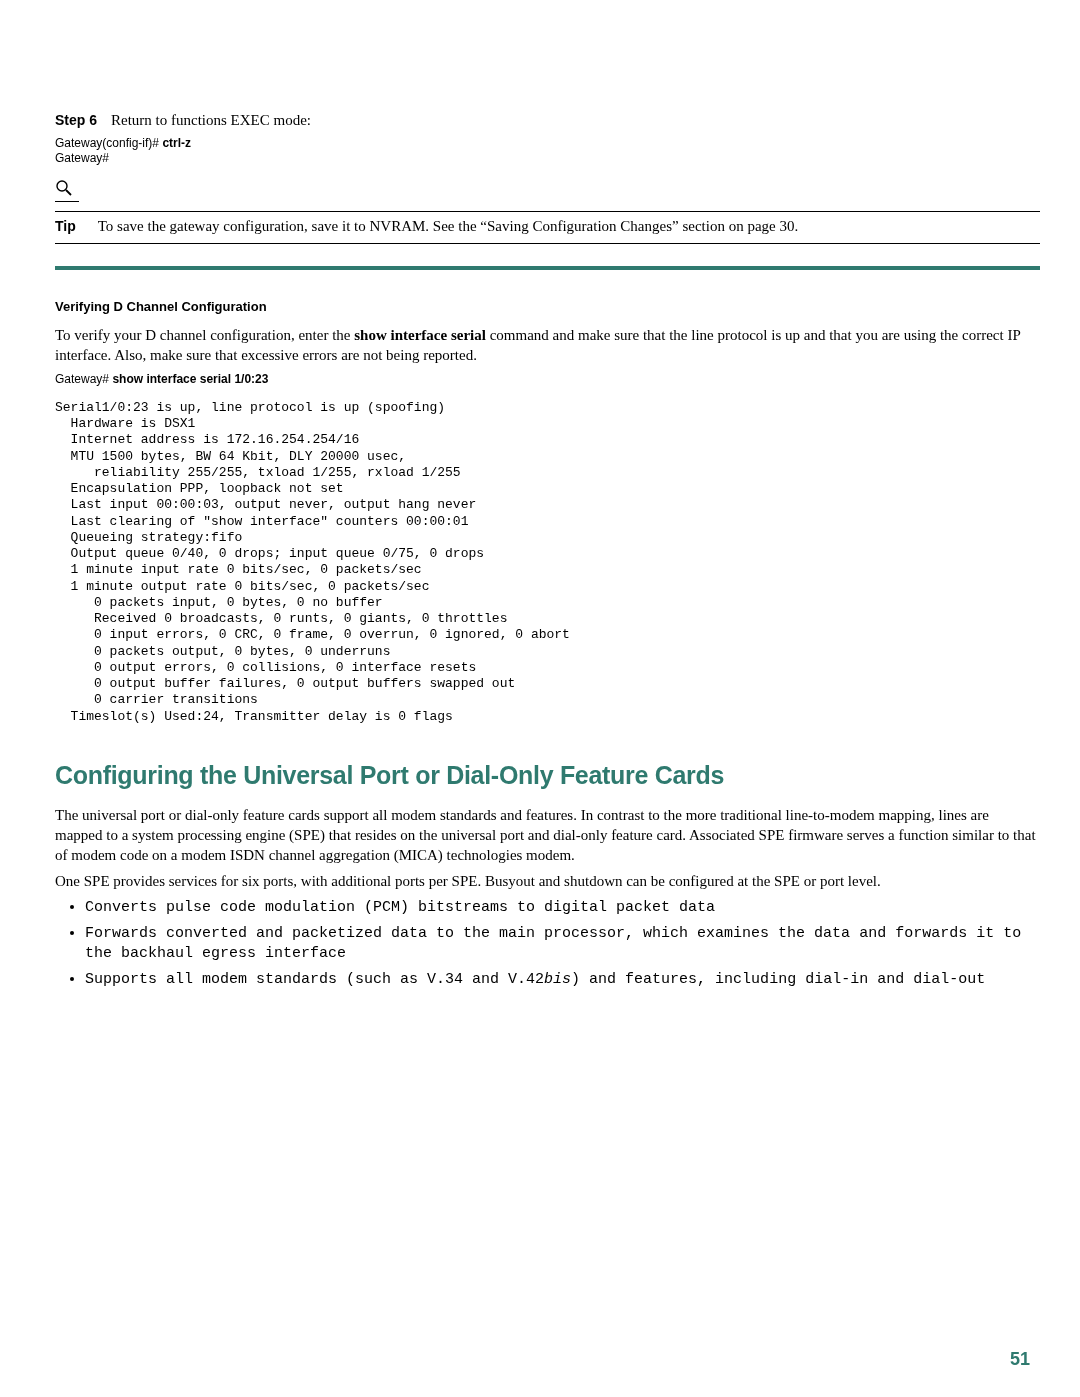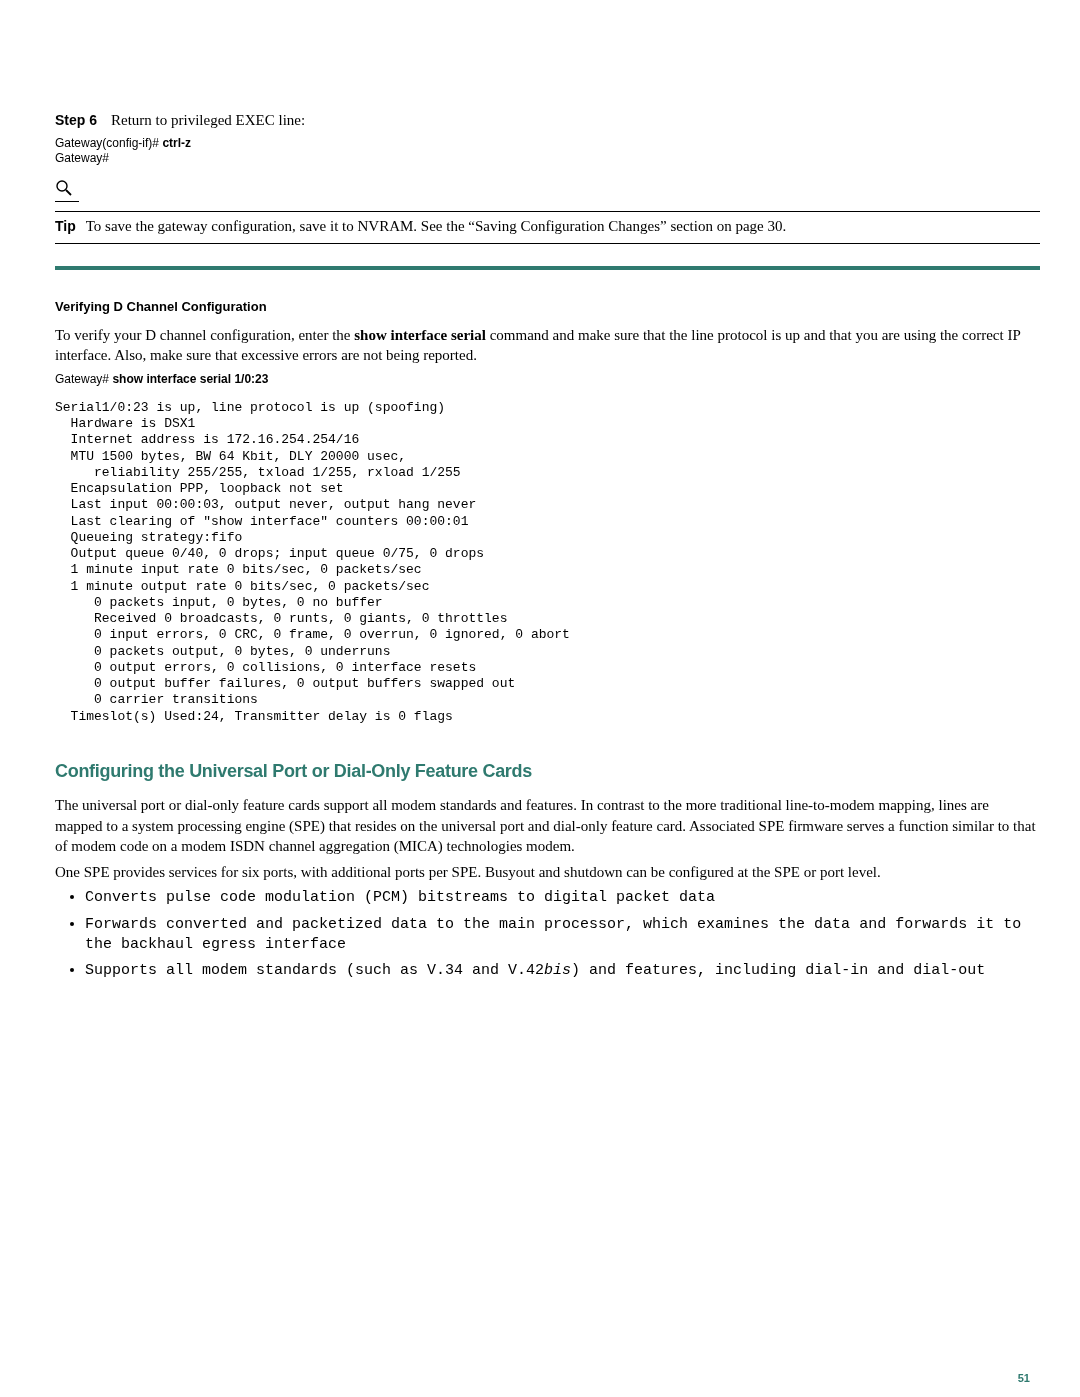--- a/index.html
+++ b/index.html
@@ -57,38 +57,38 @@
     display: flex;
     align-items: baseline;
     width: 100%;
     border-bottom: 1px solid #000;
     padding-bottom: 6px;
   }
   .tip-label {
     font-family: Arial, Helvetica, sans-serif;
     font-weight: bold;
     font-size: 14px;
-    margin-right: 10px;
+    margin-right: 22px;
   }
   .thick-rule {
     border: none;
     border-top: 4px solid #2f7a6f;
     margin: 22px 0 28px 0;
   }
   .subhead {
     font-family: Arial, Helvetica, sans-serif;
     font-weight: bold;
     font-size: 13px;
     margin: 0 0 10px 0;
   }
   .para { margin: 0 0 6px 0; }
   .h2 {
     font-family: Arial, Helvetica, sans-serif;
     font-weight: bold;
-    font-size: 18px;
+    font-size: 25px;
     color: #2f7a6f;
     margin: 34px 0 12px 0;
     letter-spacing: -0.3px;
   }
   ul.bullets {
     margin: 4px 0 0 0;
     padding-left: 30px;
   }
   ul.bullets li {
     margin-bottom: 6px;
@@ -97,36 +97,36 @@
   .codeblock {
     font-family: "Courier New", Courier, monospace;
     font-size: 13px;
     white-space: pre;
     line-height: 1.25;
     margin: 4px 0 0 0;
   }
   .pagenum {
     position: absolute;
     right: 50px;
-    bottom: 11px;
+    bottom: 26px;
     font-family: Arial, Helvetica, sans-serif;
     font-weight: bold;
-    font-size: 11px;
+    font-size: 18px;
     color: #2f7a6f;
   }
   .ital { font-style: italic; }
 </style>
 </head>
 <body>
 
 <div class="page">
 
   <div class="step-row">
     <span class="step-label">Step 6</span>
-    <span>Return to privileged EXEC line:</span>
+    <span>Return to functions EXEC mode:</span>
   </div>
   <div class="code"><span>Gateway(config-if)# </span><span class="b">ctrl-z</span>
 <span>Gateway#</span></div>
 
   <div class="tip-block">
     <span class="tip-icon-wrap">
       <svg width="18" height="18" viewBox="0 0 18 18">
         <circle cx="7" cy="7" r="5" fill="none" stroke="#000" stroke-width="1.4"></circle>
         <line x1="11" y1="11" x2="16" y2="16" stroke="#000" stroke-width="1.8"></line>
       </svg>

